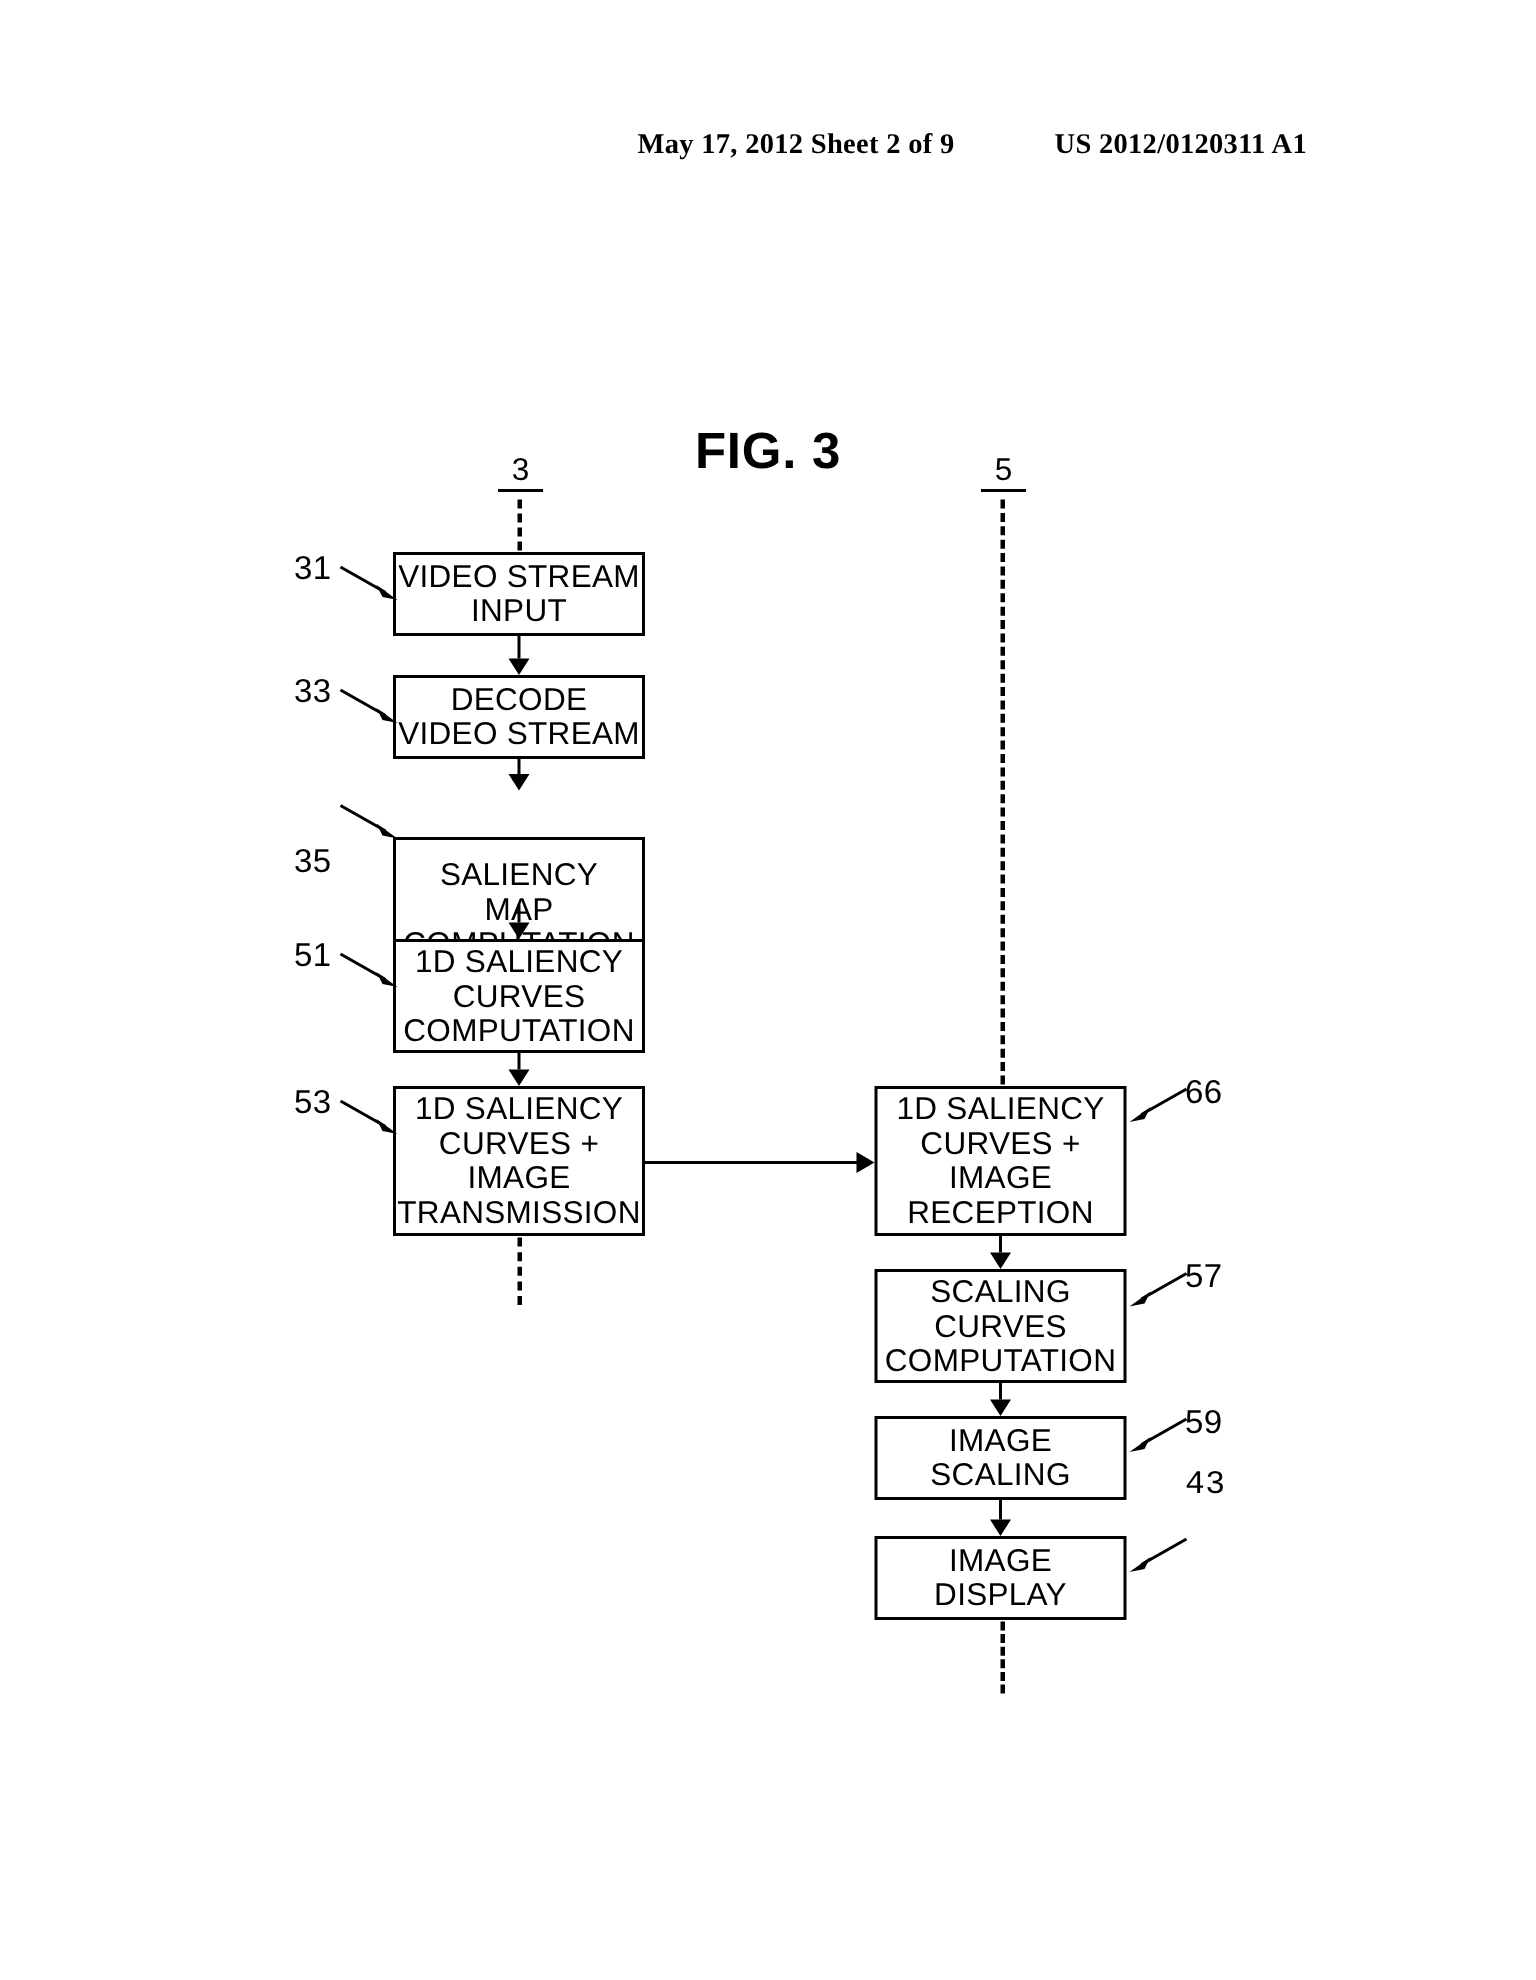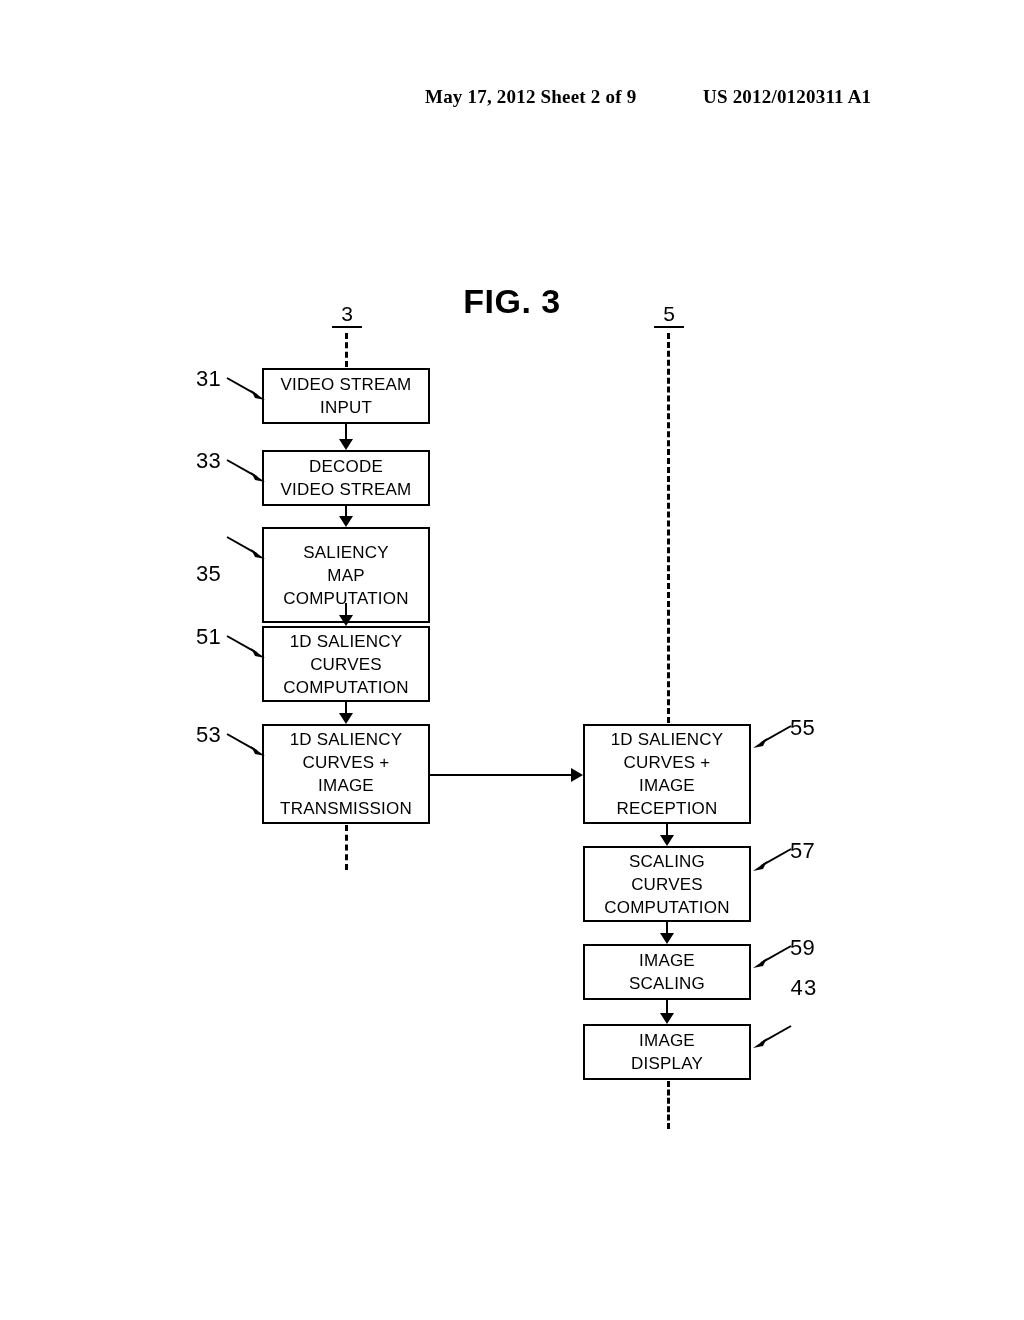--- a/index.html
+++ b/index.html
@@ -71,21 +71,21 @@
   
   .box {
     position: absolute;
     border: 2px solid #000;
     box-sizing: border-box;
     display: flex;
     flex-direction: column;
     align-items: center;
     justify-content: center;
     background: #ffffff;
-    font-size: 17px;
+    font-size: 21px;
     line-height: 23px;
     text-align: center;
     letter-spacing: 0.2px;
     white-space: nowrap;
   }
   .box .ln { display: block; }
 
   
   .arrow-v {
     position: absolute;
@@ -170,21 +170,21 @@
 <div class="box" id="box-31" style="left:262px; top:368px; width:168px; height:56px;">
   <span class="ln">VIDEO STREAM</span>
   <span class="ln">INPUT</span>
 </div>
 
 <div class="box" id="box-33" style="left:262px; top:450px; width:168px; height:56px;">
   <span class="ln">DECODE</span>
   <span class="ln">VIDEO STREAM</span>
 </div>
 
-<div class="box" id="box-35" style="left:262px; top:527px; width:168px; height:96px;">
+<div class="box" id="box-35" style="left:262px; top:558px; width:168px; height:96px;">
   <span class="ln">SALIENCY</span>
   <span class="ln">MAP</span>
   <span class="ln">COMPUTATION</span>
 </div>
 
 <div class="box" id="box-51" style="left:262px; top:626px; width:168px; height:76px;">
   <span class="ln">1D SALIENCY</span>
   <span class="ln">CURVES</span>
   <span class="ln">COMPUTATION</span>
 </div>
@@ -277,21 +277,21 @@
   <line x1="2" y1="2" x2="32" y2="19" stroke="#000" stroke-width="2"></line>
   <polygon points="40,24 26,14 30,22" fill="#000"></polygon>
 </svg>
 
 <div class="ref" style="left:196px; top:722px;">53</div>
 <svg class="leader" style="left:225px; top:732px;" width="45" height="30">
   <line x1="2" y1="2" x2="32" y2="19" stroke="#000" stroke-width="2"></line>
   <polygon points="40,24 26,14 30,22" fill="#000"></polygon>
 </svg>
 
-<div class="ref" style="left:790px; top:715px;">55</div>
+<div class="ref" style="left:790px; top:715px;">66</div>
 <svg class="leader" style="left:749px; top:724px;" width="45" height="30">
   <line x1="42" y1="2" x2="12" y2="19" stroke="#000" stroke-width="2"></line>
   <polygon points="4,24 18,14 14,22" fill="#000"></polygon>
 </svg>
 
 <div class="ref" style="left:790px; top:838px;">57</div>
 <svg class="leader" style="left:749px; top:847px;" width="45" height="30">
   <line x1="42" y1="2" x2="12" y2="19" stroke="#000" stroke-width="2"></line>
   <polygon points="4,24 18,14 14,22" fill="#000"></polygon>
 </svg>

